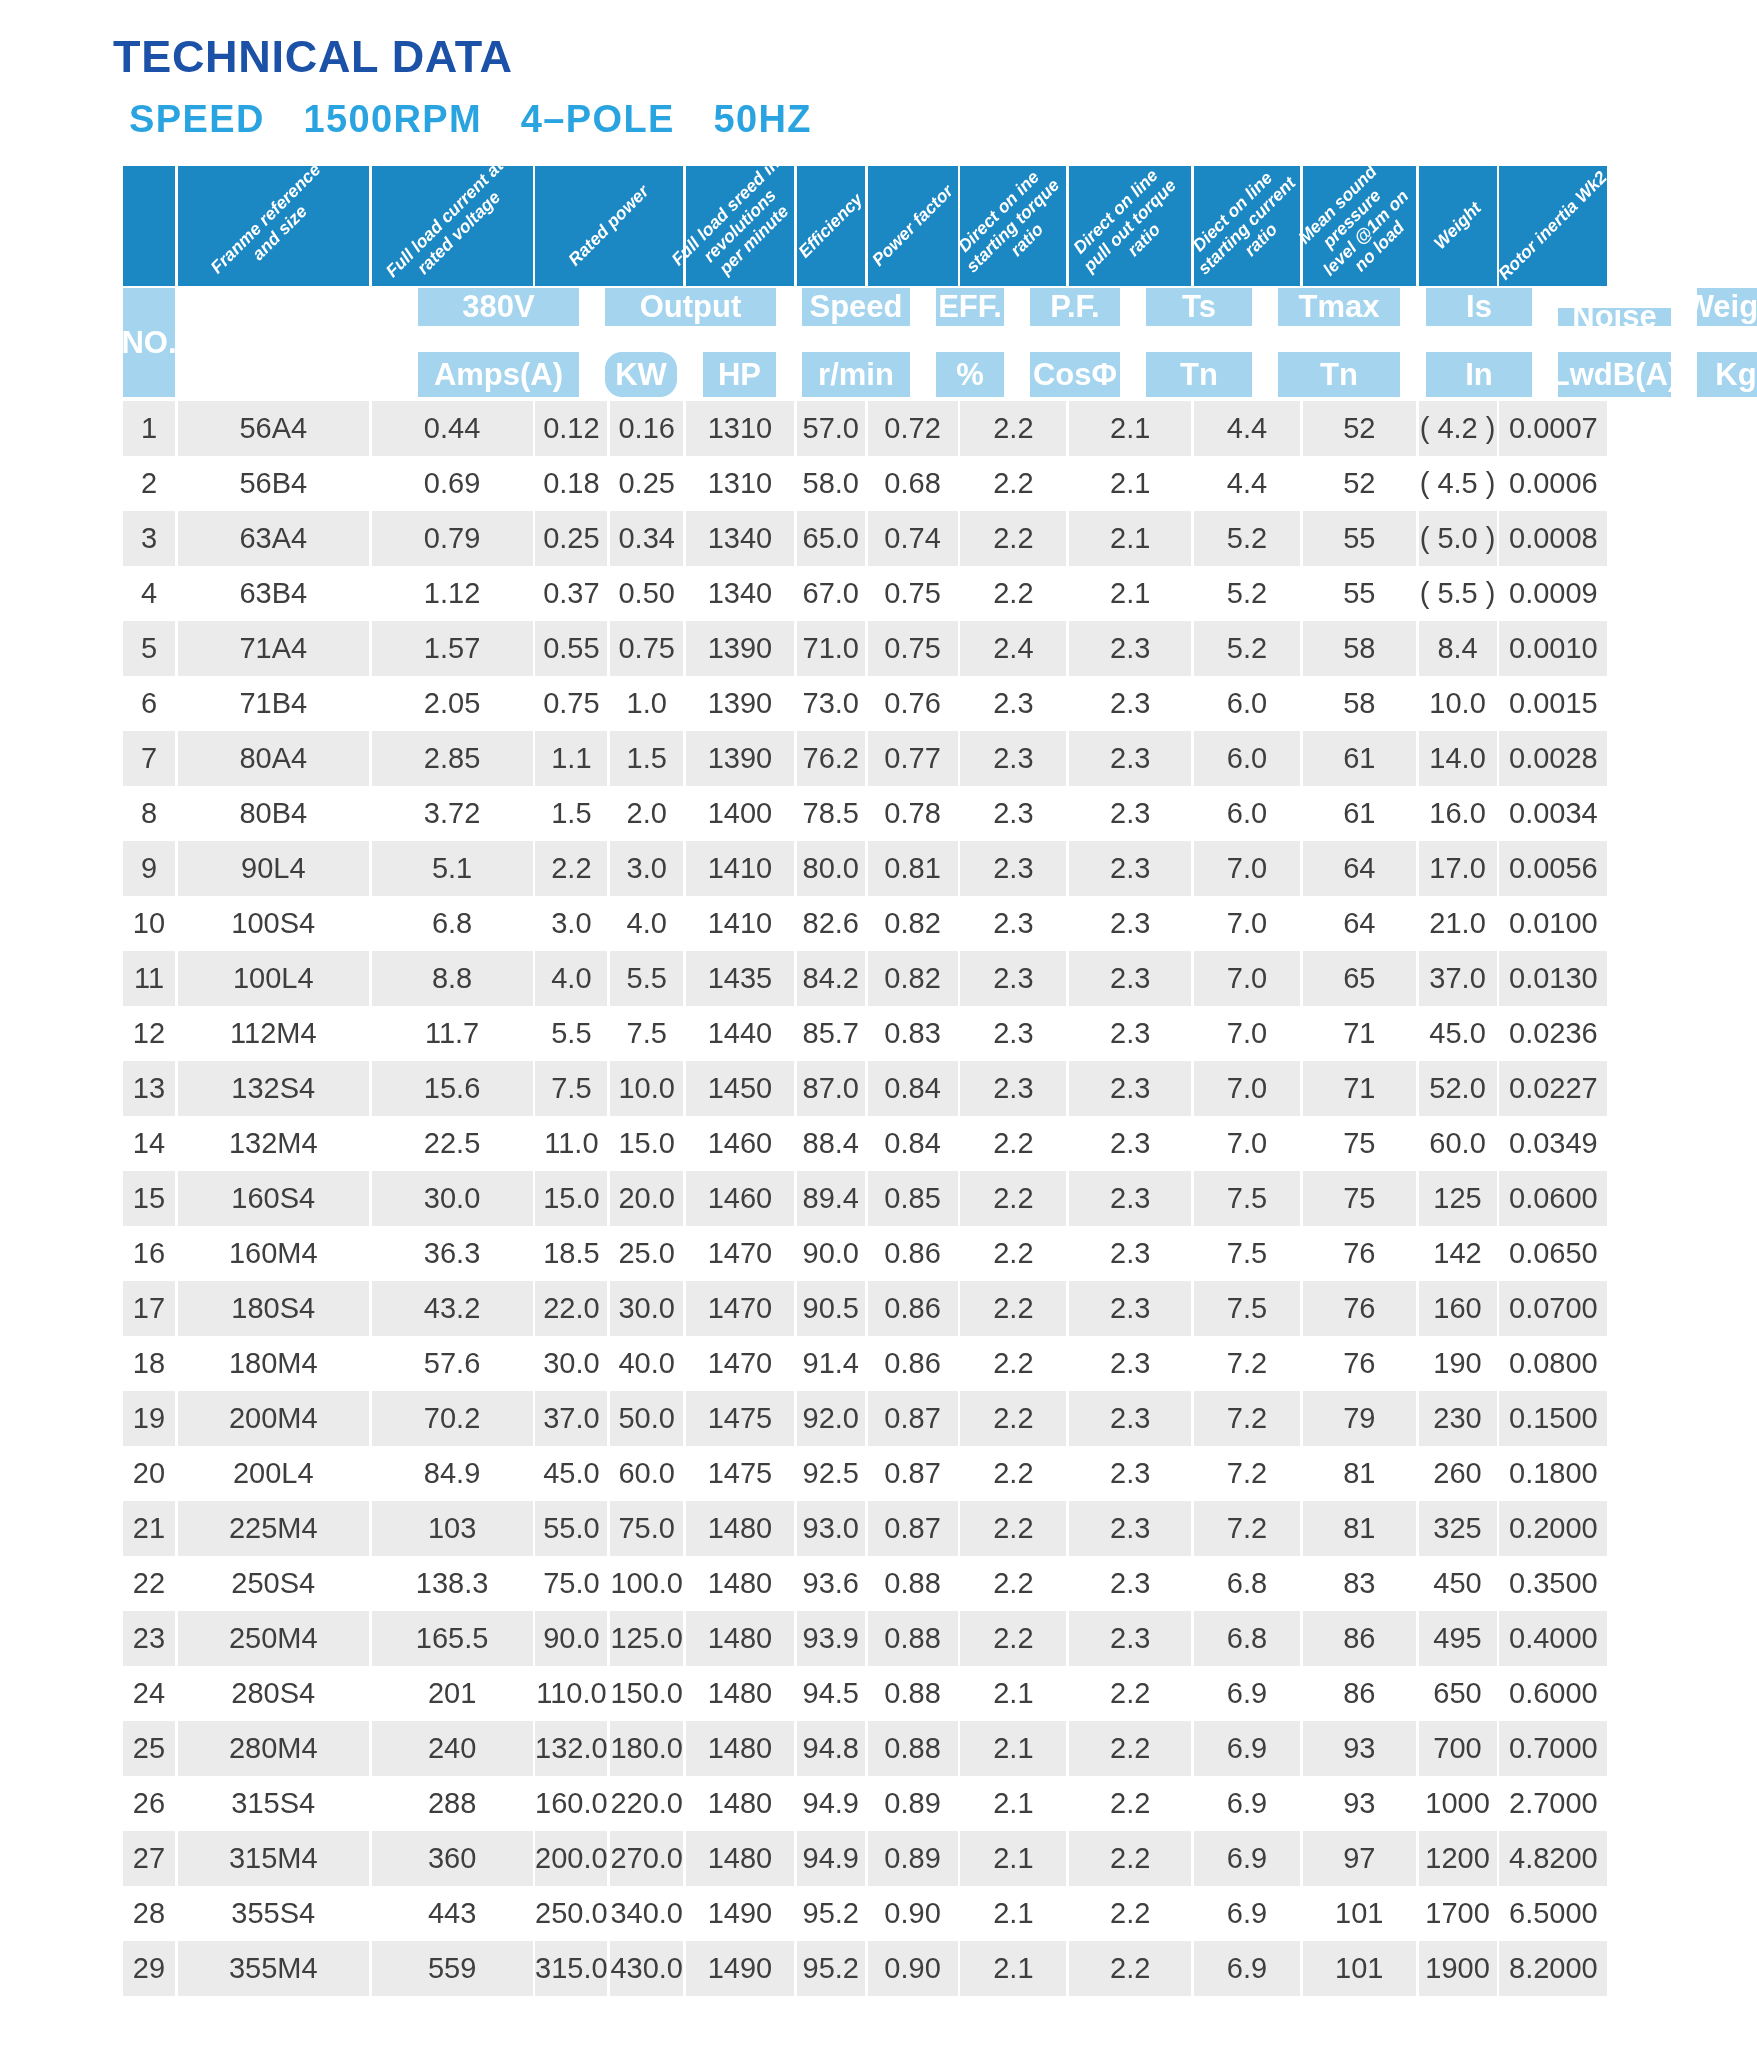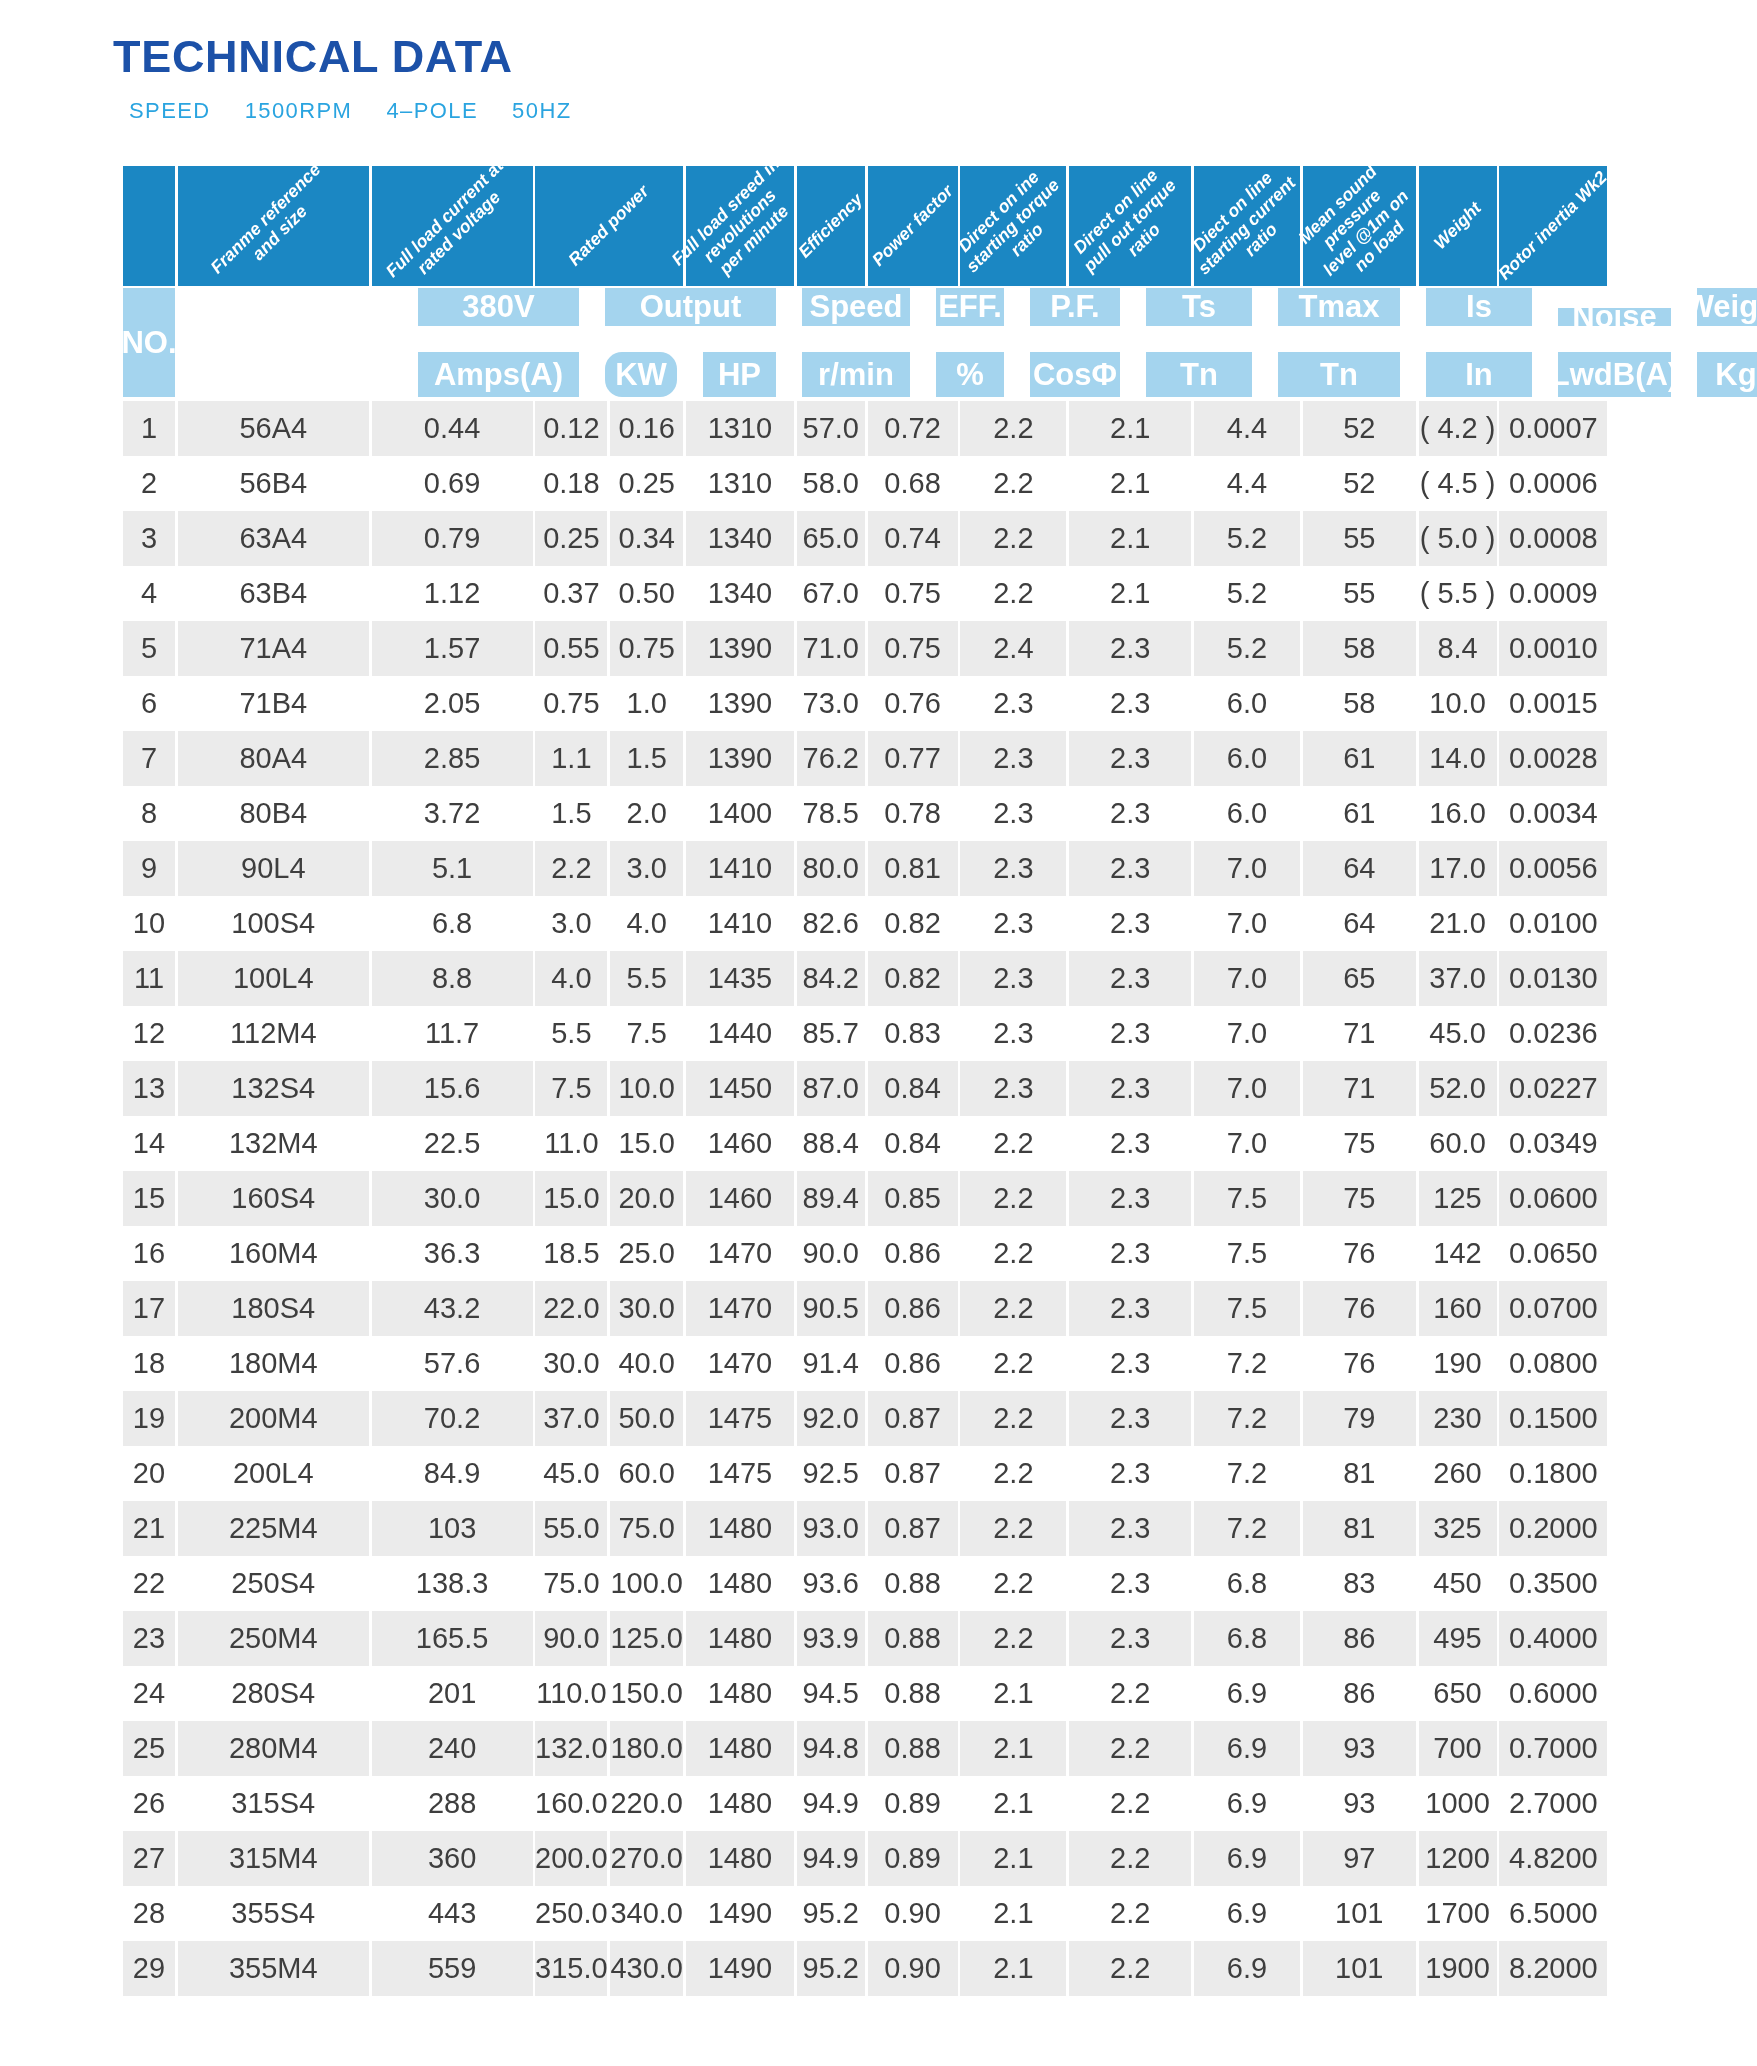--- a/index.html
+++ b/index.html
@@ -5,21 +5,21 @@
   html, body { margin: 0; padding: 0; background: #ffffff; }
   body { width: 1757px; height: 2066px; font-family: "Liberation Sans", sans-serif; }
   .page { position: relative; width: 1757px; height: 2066px; background: #ffffff; overflow: hidden; }
 
   .title {
     position: absolute; left: 113px; top: 31px; margin: 0;
     font-size: 45px; font-weight: bold; color: #1c51a8; letter-spacing: 0.7px;
   }
   .subtitle {
     position: absolute; left: 129px; top: 98px; margin: 0;
-    font-size: 22px; font-weight: normal; color: #2aa4e0;
+    font-size: 38px; font-weight: bold; color: #2aa4e0;
     letter-spacing: 1.4px; word-spacing: 26.6px; white-space: pre;
   }
 
   .table-wrap { position: absolute; left: 123px; top: 166px; width: 1484px; }
 
   .grid {
     display: grid;
     grid-template-columns: 52px 191px 161px 72px 73px 108px 68px 90px 106px 122px 106px 113px 78px 108px;
     column-gap: 2.8px;
     background: #ffffff;

